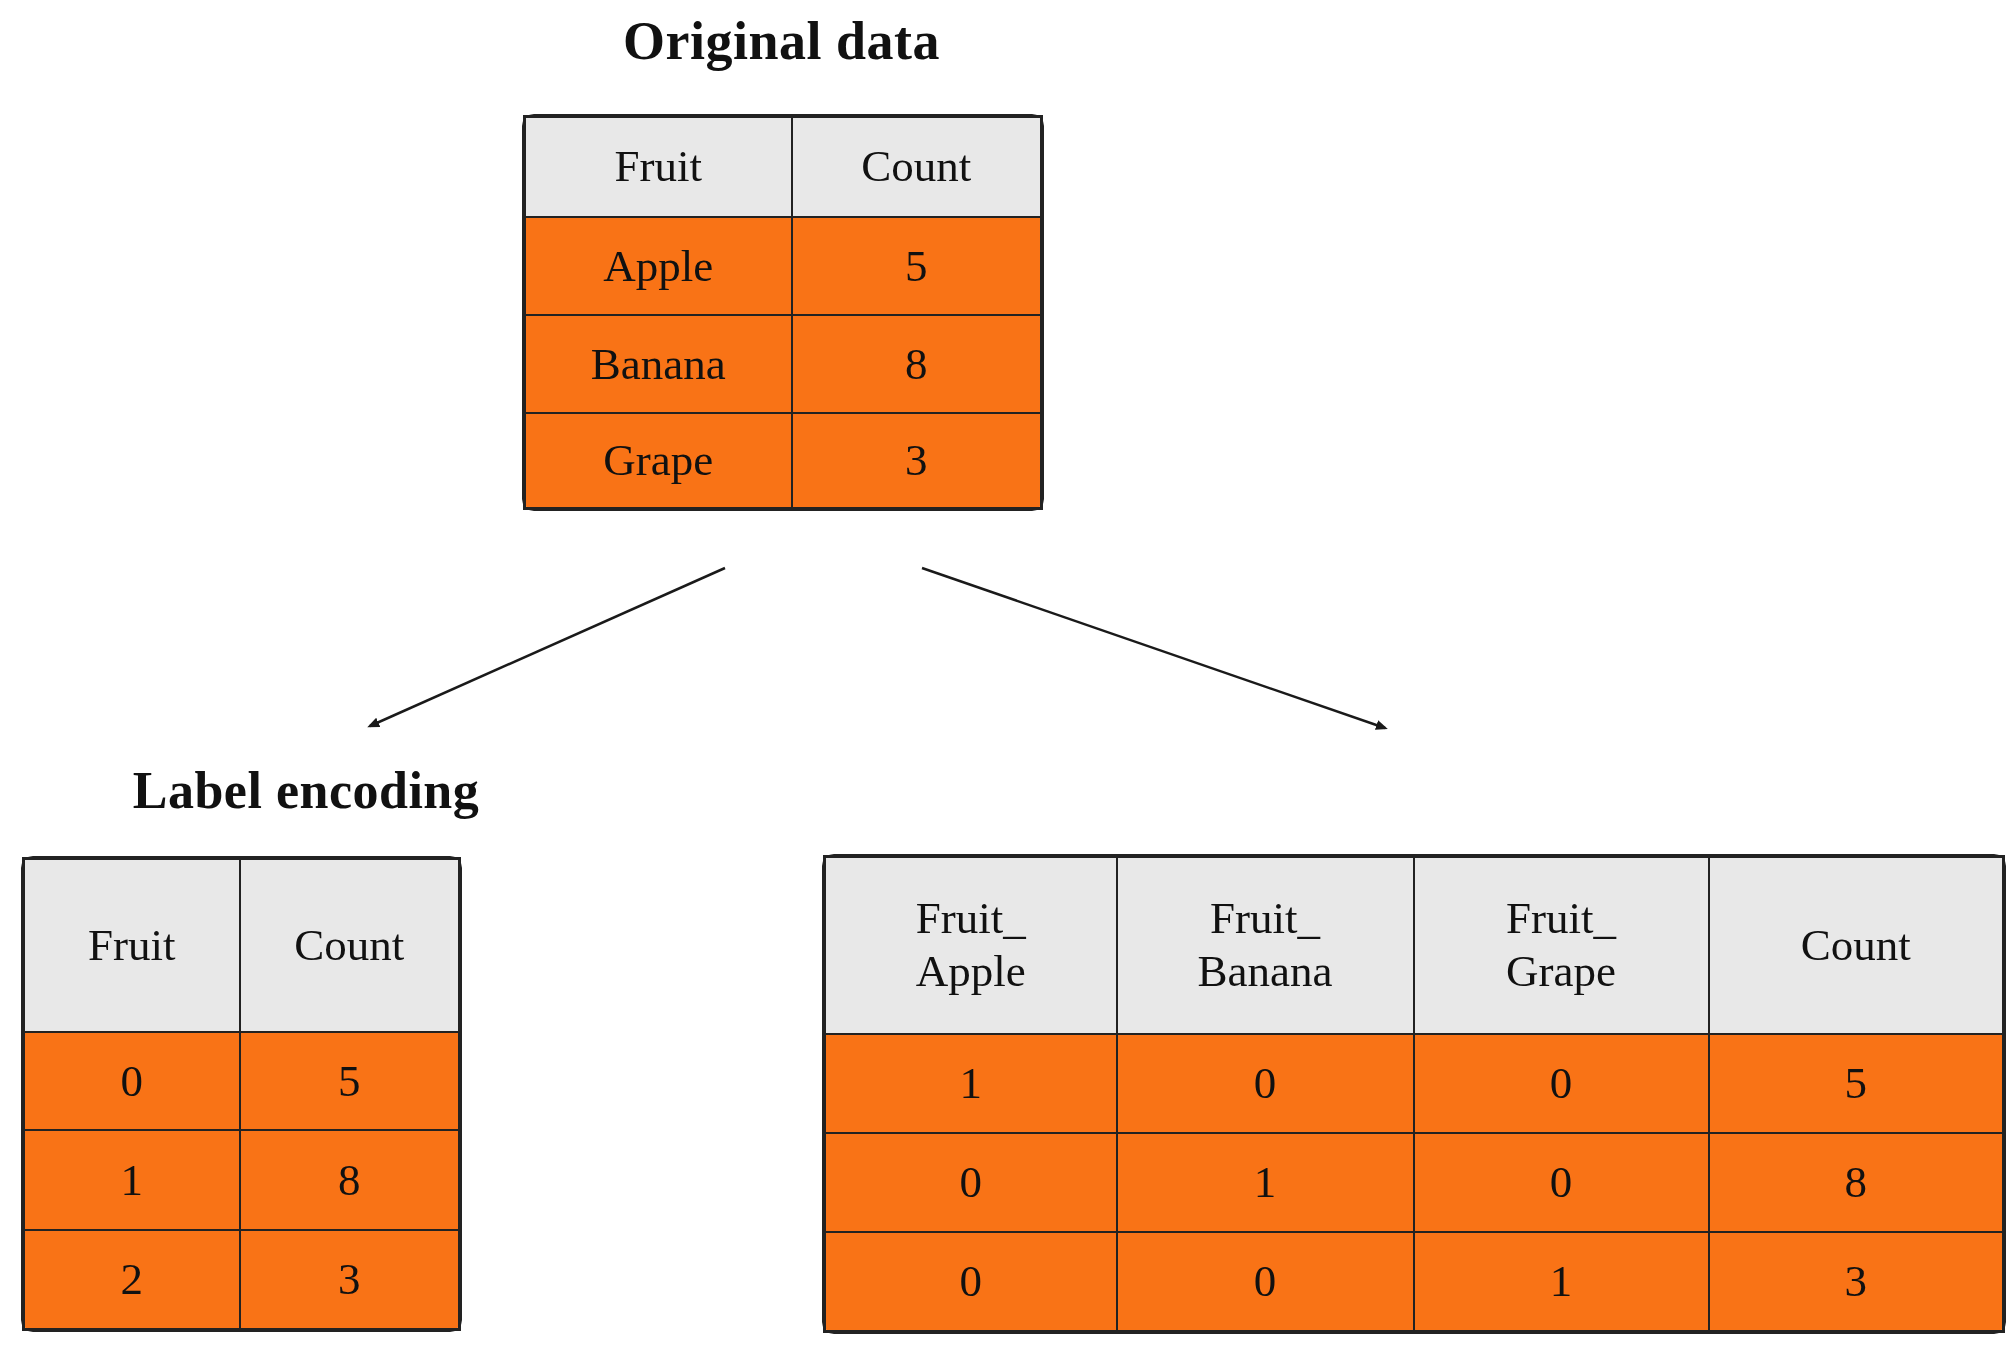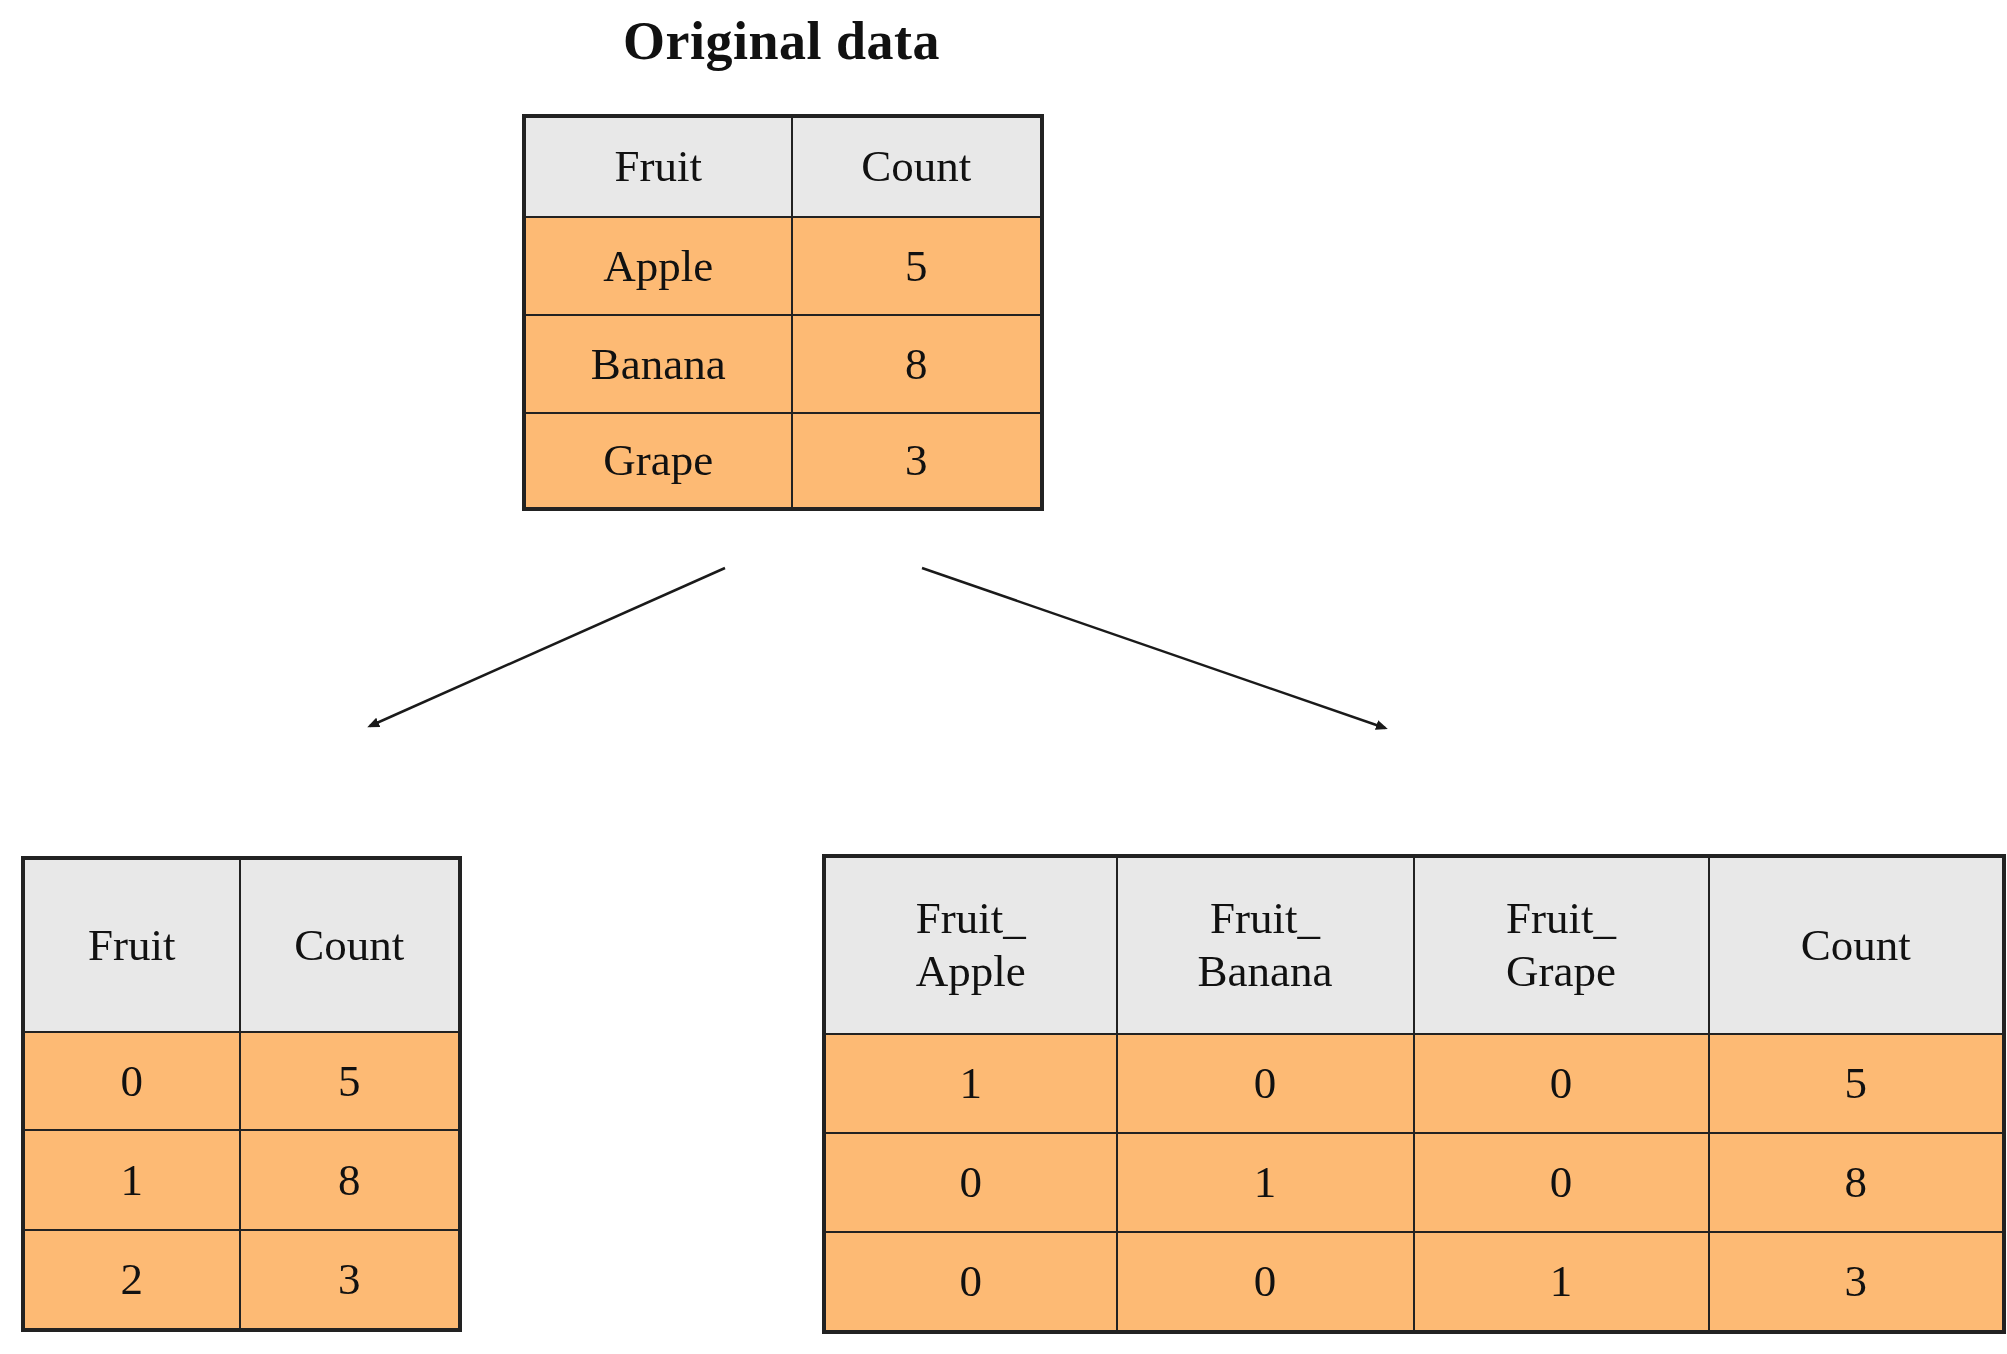--- a/index.html
+++ b/index.html
@@ -21,21 +21,22 @@
     font-weight: 700;
     font-size: 54px;
     line-height: 1.1;
     color: #111111;
     letter-spacing: 0.5px;
   }
   table.tbl {
     position: absolute;
     border-collapse: collapse;
     table-layout: fixed;
-    background: #fdba74;
+    background: #f97316;
+    border-radius: 11px;
   }
   table.tbl th, table.tbl td {
     border: 2px solid #222222;
     text-align: center;
     vertical-align: middle;
     font-size: 45px;
     font-weight: 400;
     padding: 0;
     overflow: hidden;
   }
@@ -92,20 +93,21 @@
   <svg id="arrow-layer" viewBox="0 0 2007 1354" xmlns="http://www.w3.org/2000/svg">
     <defs>
       <marker id="ah" markerWidth="12" markerHeight="10" refX="9" refY="5" orient="auto" markerUnits="userSpaceOnUse">
         <path d="M0,0 L12,5 L0,10 z" fill="#1a1a1a"></path>
       </marker>
     </defs>
     <line x1="725" y1="568" x2="370" y2="726" stroke="#1a1a1a" stroke-width="2.5" marker-end="url(#ah)"></line>
     <line x1="922" y1="568" x2="1385" y2="728" stroke="#1a1a1a" stroke-width="2.5" marker-end="url(#ah)"></line>
   </svg>
 
+  <div class="diagram-title" style="left:56px; top:762px; width:500px; font-size:52px;">Label encoding</div>
 
   <table class="tbl" style="left:22px; top:857px; width:436px;">
     <colgroup>
         <col style="width:216px">
         <col style="width:220px">
       </colgroup>
     <thead>
       <tr style="height:173px;">
         <th>Fruit</th>
         <th>Count</th>

